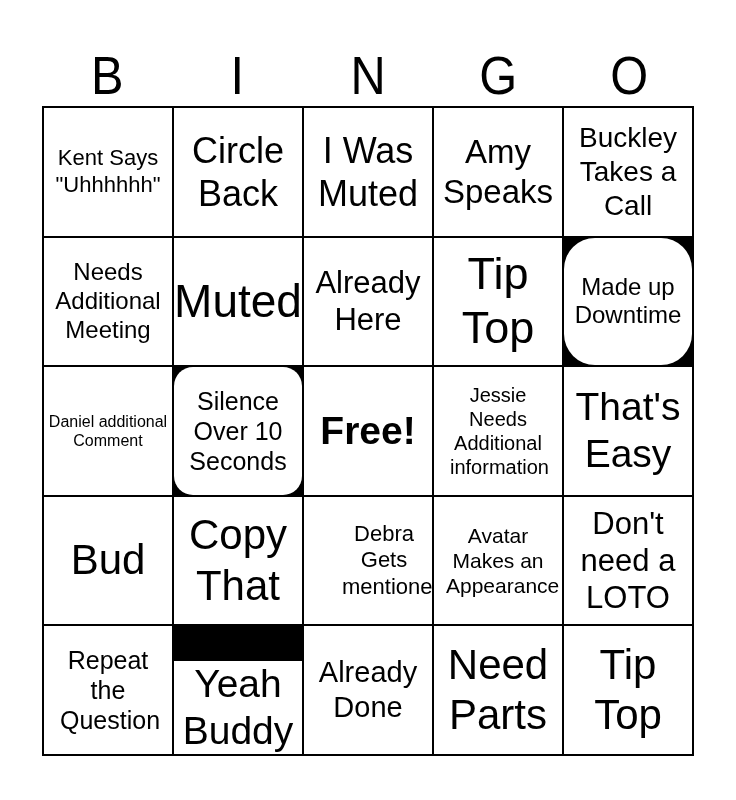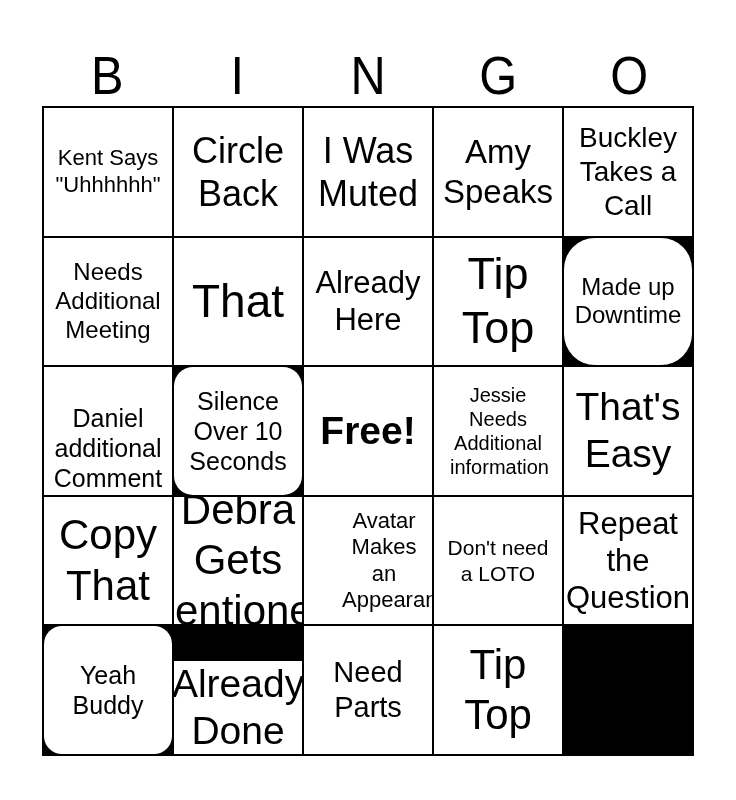--- a/index.html
+++ b/index.html
@@ -64,34 +64,34 @@
   .grid .cell:nth-child(1)  { font-size: 22px; }
   .grid .cell:nth-child(2)  { font-size: 36px; }
   .grid .cell:nth-child(3)  { font-size: 36px; }
   .grid .cell:nth-child(4)  { font-size: 33px; }
   .grid .cell:nth-child(5)  { font-size: 28px; }
   .grid .cell:nth-child(6)  { font-size: 24px; }
   .grid .cell:nth-child(7)  { font-size: 46px; }
   .grid .cell:nth-child(8)  { font-size: 31px; }
   .grid .cell:nth-child(9)  { font-size: 45px; }
   .grid .cell:nth-child(10) { font-size: 24px; border-radius: 31px; }
-  .grid .cell:nth-child(11) { font-size: 25px; align-items: flex-end; }
+  .grid .cell:nth-child(11) { font-size: 16px; }
   .grid .cell:nth-child(12) { font-size: 25px; border-radius: 19px; }
   .grid .cell:nth-child(13) { font-size: 39px; font-weight: bold; }
   .grid .cell:nth-child(14) { font-size: 20px; }
   .grid .cell:nth-child(14) .ct { max-width: 96px; }
   .grid .cell:nth-child(15) { font-size: 39px; }
   .grid .cell:nth-child(16) { font-size: 42px; }
   .grid .cell:nth-child(17) { font-size: 42px; }
   .grid .cell:nth-child(18) { font-size: 22px; }
   .grid .cell:nth-child(18) .ct { max-width: 84px; margin-left: 32px; }
   .grid .cell:nth-child(19) { font-size: 21px; }
   .grid .cell:nth-child(19) .ct { max-width: 104px; }
   .grid .cell:nth-child(20) { font-size: 31px; }
-  .grid .cell:nth-child(21) { font-size: 25px; border-radius: 18px; }
+  .grid .cell:nth-child(21) { font-size: 25px; }
   .grid .cell:nth-child(21) .ct { max-width: 96px; }
   .grid .cell:nth-child(22) { font-size: 39px; margin-top: 35px; }
   .grid .cell:nth-child(23) { font-size: 29px; }
   .grid .cell:nth-child(24) { font-size: 42px; }
   .grid .cell:nth-child(25) { font-size: 42px; }
 </style>
 </head>
 <body>
 
 <div class="header">
@@ -116,21 +116,21 @@
       <span class="ct">Amy Speaks</span>
     </div>
   <div class="cell">
       <span class="ct">Buckley Takes a Call</span>
     </div>
 
   <div class="cell">
       <span class="ct">Needs Additional Meeting</span>
     </div>
   <div class="cell">
-      <span class="ct">That</span>
+      <span class="ct">Muted</span>
     </div>
   <div class="cell">
       <span class="ct">Already Here</span>
     </div>
   <div class="cell">
       <span class="ct">Tip Top</span>
     </div>
   <div class="cell">
       <span class="ct">Made up Downtime</span>
     </div>
@@ -144,20 +144,23 @@
   <div class="cell">
       <span class="ct">Free!</span>
     </div>
   <div class="cell">
       <span class="ct">Jessie Needs Additional information</span>
     </div>
   <div class="cell">
       <span class="ct">That's Easy</span>
     </div>
 
+  <div class="cell">
+      <span class="ct">Bud</span>
+    </div>
   <div class="cell">
       <span class="ct">Copy That</span>
     </div>
   <div class="cell">
       <span class="ct">Debra Gets mentioned</span>
     </div>
   <div class="cell">
       <span class="ct">Avatar Makes an Appearance</span>
     </div>
   <div class="cell">

